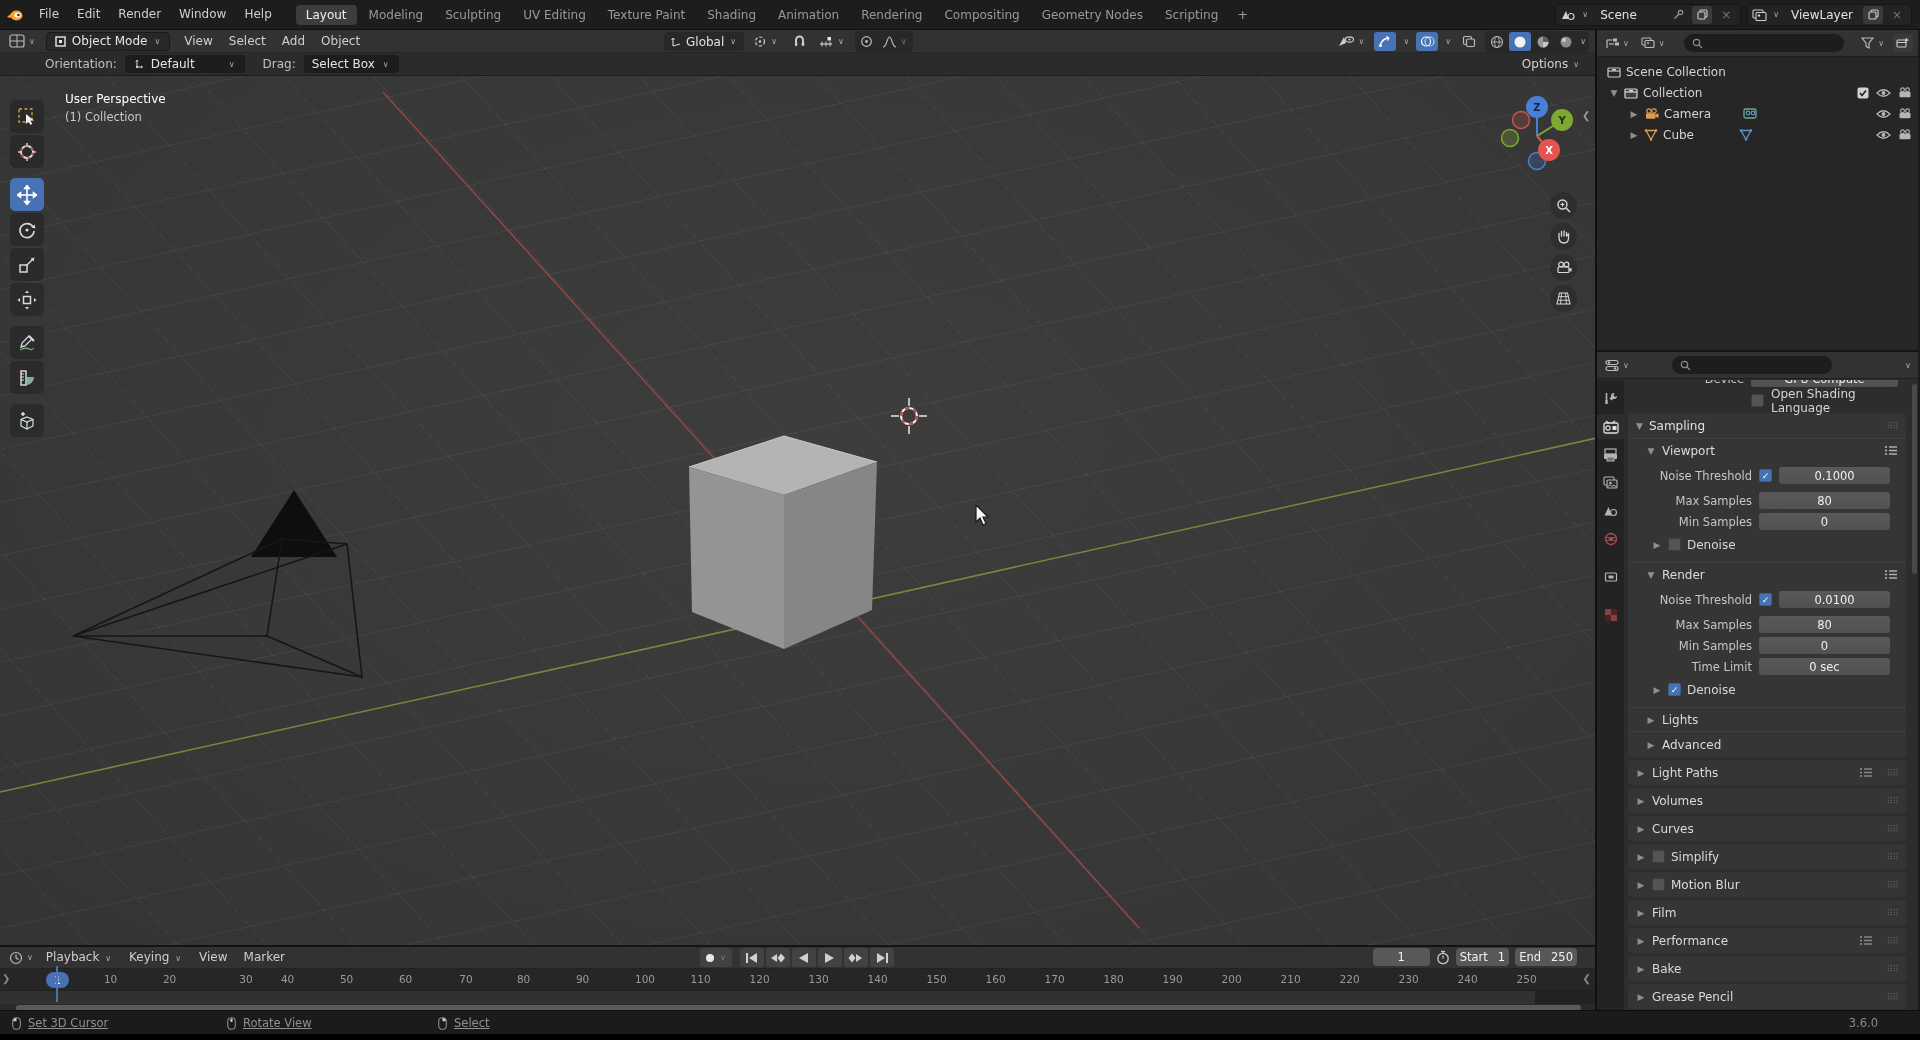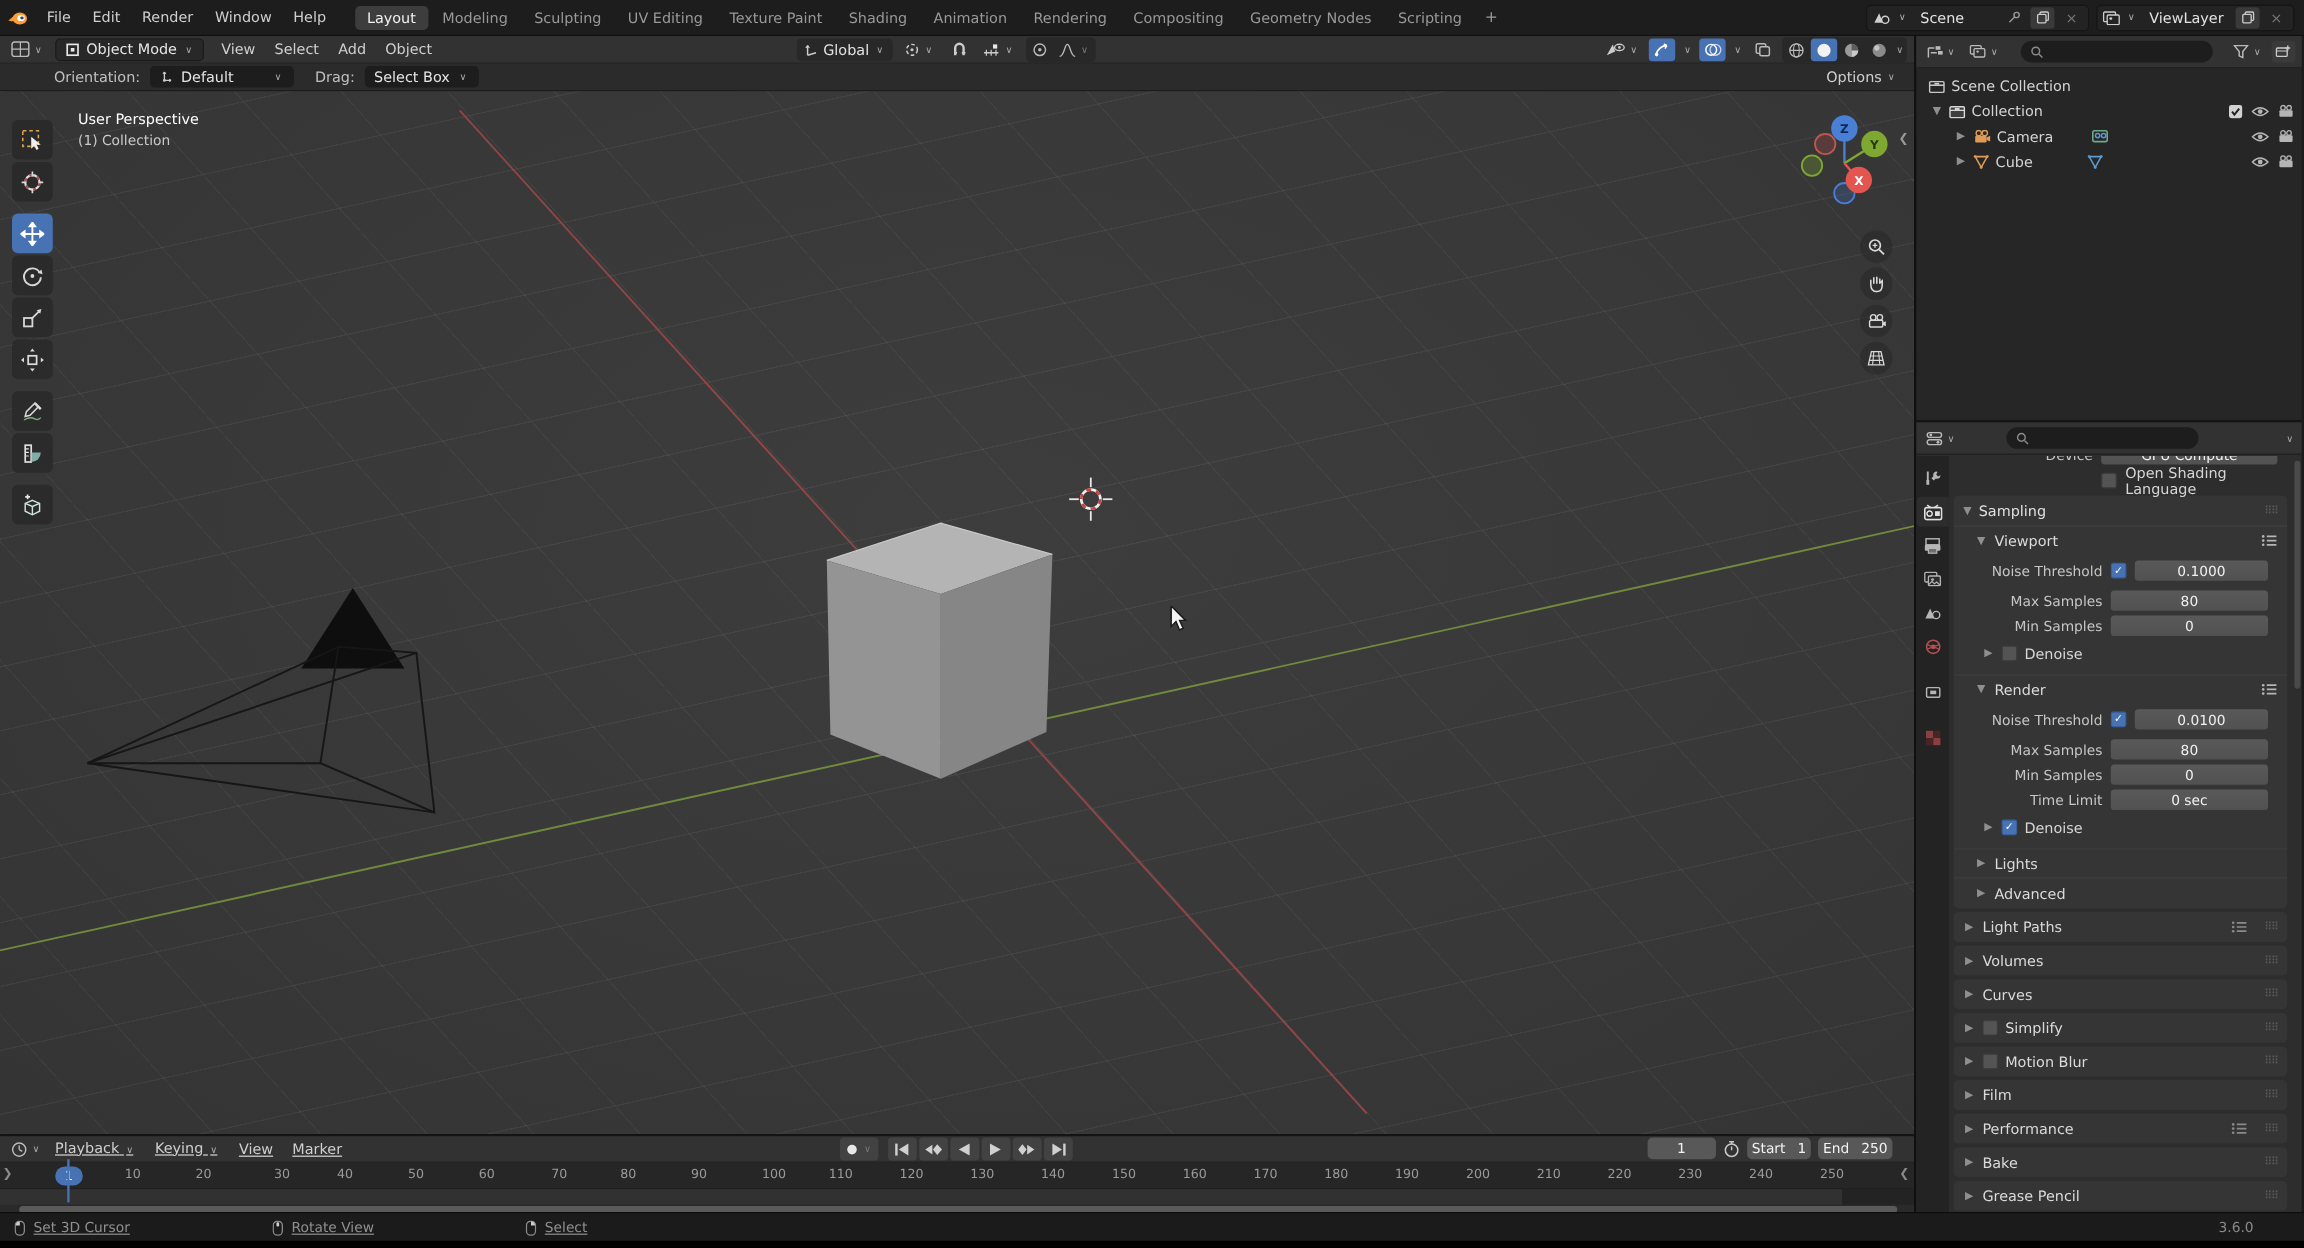--- a/index.html
+++ b/index.html
@@ -63,21 +63,21 @@
   .tool-btn.gap { margin-top:8px; }
 
   .nav-gizmo { position:absolute; left:1497px; top:18px; }
   .nav-btn { position:absolute; left:1550px; width:27px; height:27px; border-radius:50%; background:rgba(40,40,40,0.55); display:flex; align-items:center; justify-content:center; }
   .vp-collapse { position:absolute; left:1582px; top:34px; color:#9a9a9a; font-size:10px; }
   .mouse-cursor { position:absolute; left:975px; top:429px; }
 
   
   .timeline { height:65px; background:#2e2e2e; border-top:2px solid #141414; position:relative; flex:none; }
   .tl-header { position:relative; height:22px; background:#323232; display:flex; align-items:center; padding-left:6px; border-bottom:1px solid #222; }
-  .tl-menus { display:flex; align-items:flex-end;text-decoration:underline; }
+  .tl-menus { display:flex; align-items:center; }
   .tl-menus .menu-item { line-height:21px; padding:0 8px; }
   .tl-center { position:absolute; left:700px; top:1px; display:flex; align-items:center; gap:2px; }
   .pb-btn { width:24px; height:19px; display:flex; align-items:center; justify-content:center; border-radius:3px; background:#424242; }
   .rec-pill { display:flex; align-items:center; background:#424242; border-radius:3px; height:19px; padding:0 4px; margin-right:6px; gap:2px; }
   .tl-right { position:absolute; right:18px; top:1px; display:flex; align-items:center; gap:6px; }
   .frame-field { width:57px; height:18px; background:#585858; border-radius:4px; display:flex; align-items:center; justify-content:center; color:#f2f2f2; font-size:11.5px; }
   .range-pill { height:18px; background:#585858; border-radius:4px; display:flex; align-items:center; justify-content:center; gap:10px; padding:0 4px; color:#f2f2f2; font-size:11.5px; }
   .tl-ruler { position:relative; height:22px; background:#262626; border-bottom:1px solid #1f1f1f; overflow:hidden; }
   .rtick { position:absolute; top:4px; transform:translateX(-50%); color:#9a9a9a; font-size:10.5px; }
   .frame-badge { position:absolute; left:46px; top:3px; width:23px; height:16px; background:#4772b3; border-radius:8px; color:#fff; font-size:10.5px; display:flex; align-items:center; justify-content:center; }
@@ -615,21 +615,21 @@
             <span class="range-pill">
               <span>End</span>
                 <span>250</span>
             </span>
           </div>
         </div>
         <div class="tl-ruler">
           <span class="frame-badge">1</span>
         <span class="rtick" style="left: 110.6px;">10</span>
             <span class="rtick" style="left: 169.6px;">20</span>
-            <span class="rtick" style="left: 235px; text-align: center;">30</span>
+            <span class="rtick" style="left: 246px; text-align: center;">30</span>
             <span class="rtick" style="left: 287.6px;">40</span>
             <span class="rtick" style="left: 346.6px;">50</span>
             <span class="rtick" style="left: 405.6px;">60</span>
             <span class="rtick" style="left: 466px;">70</span>
             <span class="rtick" style="left: 523.6px;">80</span>
             <span class="rtick" style="left: 582.6px;">90</span>
             <span class="rtick" style="left: 645px;">100</span>
             <span class="rtick" style="left: 700.6px;">110</span>
             <span class="rtick" style="left: 759.6px;">120</span>
             <span class="rtick" style="left: 818.6px;">130</span>

